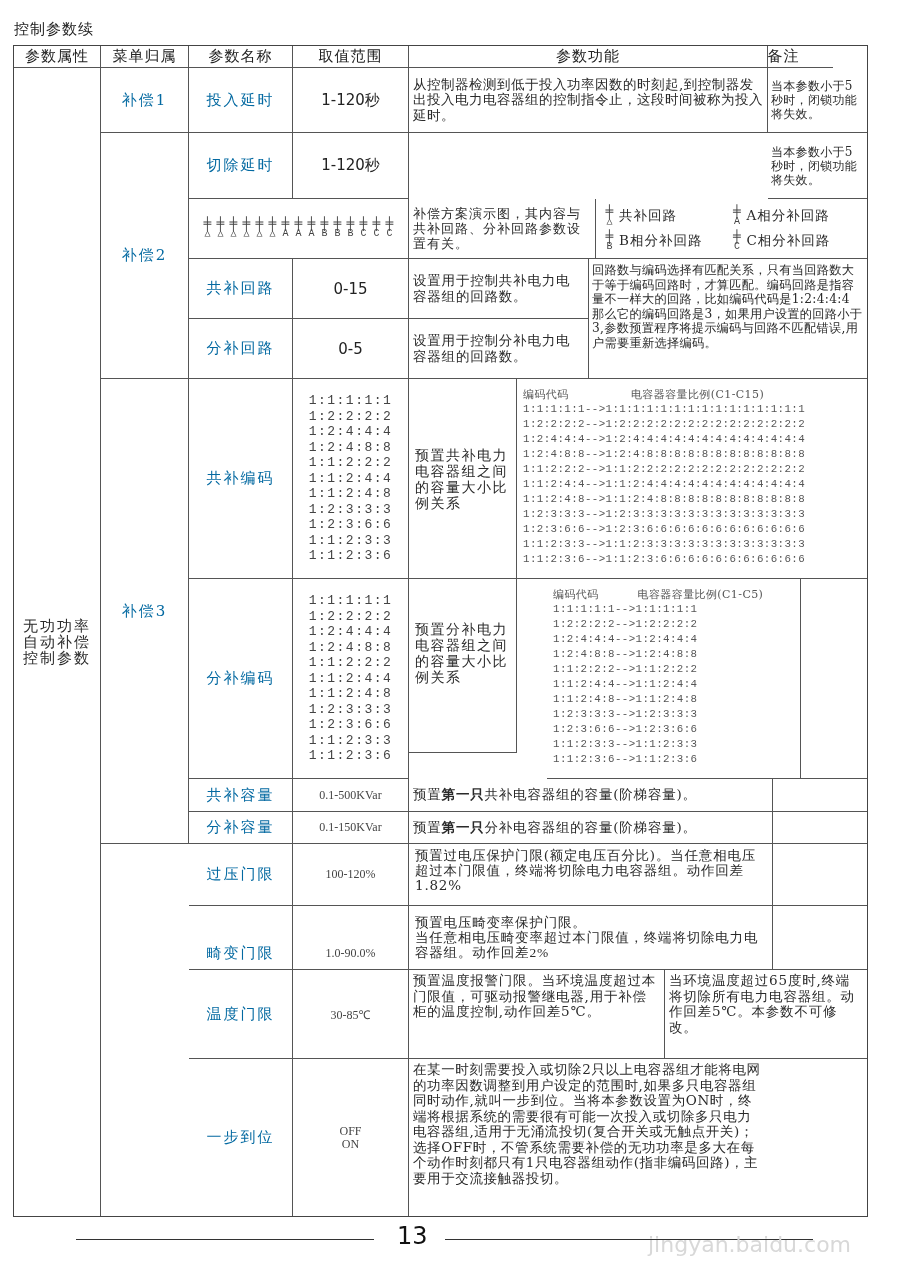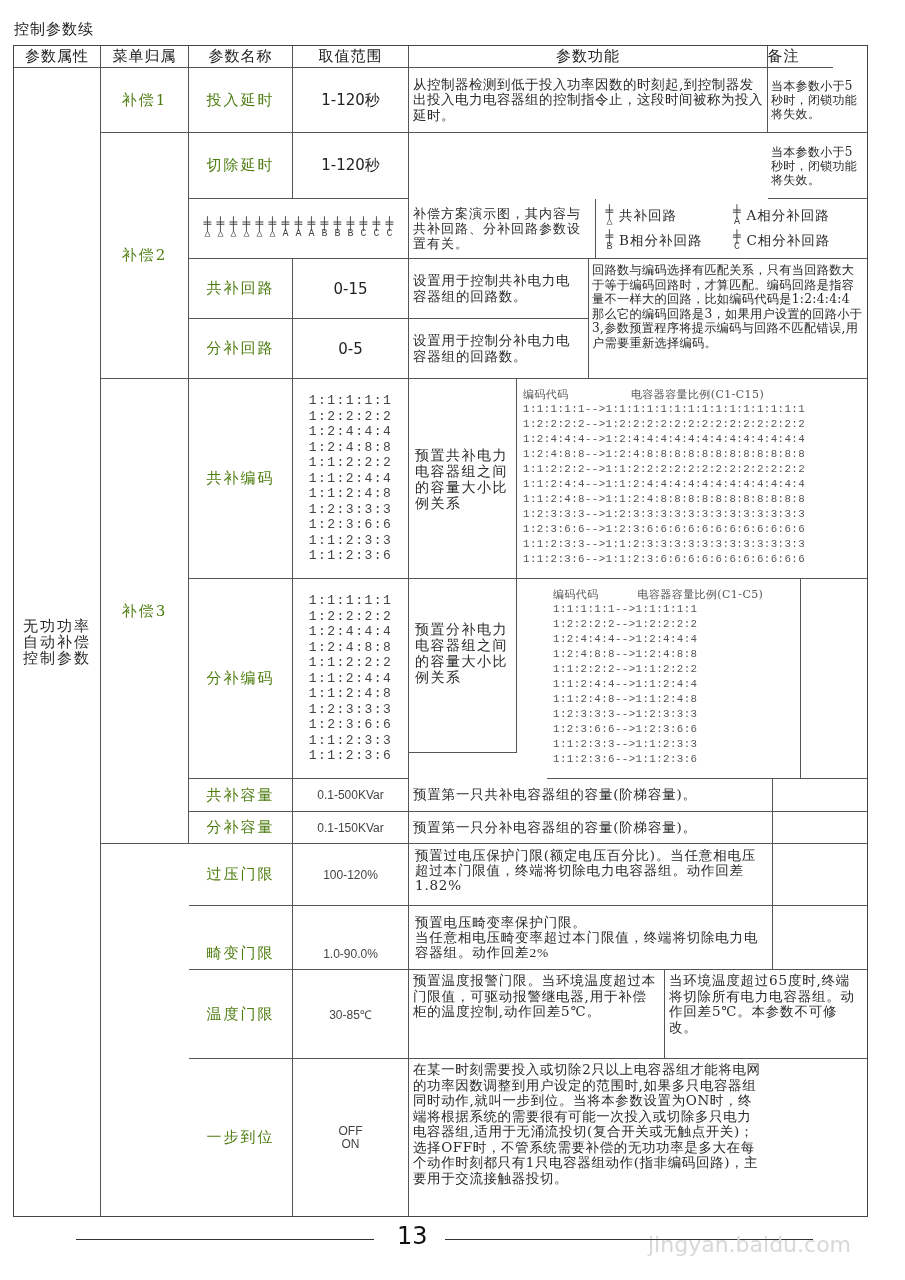--- a/index.html
+++ b/index.html
@@ -2,36 +2,36 @@
 <html><head>
 <meta charset="utf-8">
 <style>
   html,body{margin:0;padding:0;background:#fff;}
   body{width:905px;height:1280px;position:relative;overflow:hidden;
        font-family:"DejaVu Serif","Liberation Serif",serif;color:#2a2a2a;}
   .page-title{position:absolute;left:14px;top:20px;font-size:15px;font-family:"DejaVu Sans","Liberation Sans",sans-serif;letter-spacing:1px;color:#222;}
   .tbl{position:absolute;left:13px;top:45px;width:855px;height:1172px;border:1.5px solid #444;box-sizing:border-box;}
   .cell{position:absolute;box-sizing:border-box;border-right:1px solid #555;border-bottom:1px solid #555;display:flex;align-items:center;justify-content:center;overflow:hidden;}
   .hdr{font-size:15px;letter-spacing:1px;color:#222;}
-  .lbl{font-size:15px;letter-spacing:2px;color:#4d7c0f;}
+  .lbl{font-size:15px;letter-spacing:2px;color:#0369a1;}
   .rng{font-size:15px;font-family:"DejaVu Sans","Liberation Sans",sans-serif;color:#222;}
-  .rng.small{font-size:12px;font-family:Liberation Sans, sans-serif;color:#444;}
+  .rng.small{font-size:12px;font-family:Liberation Serif, serif;color:#444;}
   .desc{font-size:13.5px;line-height:15.5px;justify-content:flex-start;align-items:center;padding:2px 4px;letter-spacing:0.5px;}
   .note{font-size:12px;line-height:14px;justify-content:flex-start;padding:1px 3px;letter-spacing:0.3px;}
   .mono{font-family:"Liberation Mono","DejaVu Sans Mono",monospace;}
   .codes{font-size:13px;line-height:15.5px;letter-spacing:1.5px;color:#444;flex-direction:column;}
   .ratio{font-size:10.8px;line-height:15px;color:#555;flex-direction:column;align-items:flex-start;justify-content:flex-start;padding:8px 6px;letter-spacing:0.4px;}
   .ratio .rh{font-family:"DejaVu Serif",serif;font-size:11px;}
   .diagram{display:flex;gap:2px;align-items:center;justify-content:center;}
   .cap{display:flex;flex-direction:column;align-items:center;width:11px;font-family:"Liberation Mono",monospace;font-size:10px;color:#444;line-height:9px;}
   .cap .sym{font-size:13px;line-height:10px;}
   .legend{display:grid;grid-template-columns:1fr 1fr;row-gap:6px;padding:0 8px;font-size:13.5px;letter-spacing:1px;width:100%;}
   .legend .li{display:flex;align-items:center;gap:3px;}
   .legend .cap{width:12px;}
-  .bold{font-weight:normal;font-family:"DejaVu Sans","Liberation Sans",sans-serif;}
+  .bold{font-weight:bold;font-family:"DejaVu Sans","Liberation Sans",sans-serif;}
   .footer{position:absolute;left:0;top:1222px;width:905px;height:30px;}
   .footer .line{position:absolute;top:17px;height:1px;background:#333;}
   .pageno{position:absolute;left:397px;top:0;font-size:24px;font-family:"DejaVu Sans","Liberation Sans",sans-serif;color:#111;}
   .wm{position:absolute;left:648px;top:10px;font-size:22px;color:#d8d8d8;font-family:"DejaVu Sans",sans-serif;}
 </style>
 </head>
 <body>
 
 <div class="page-title">控制参数续</div>
 

